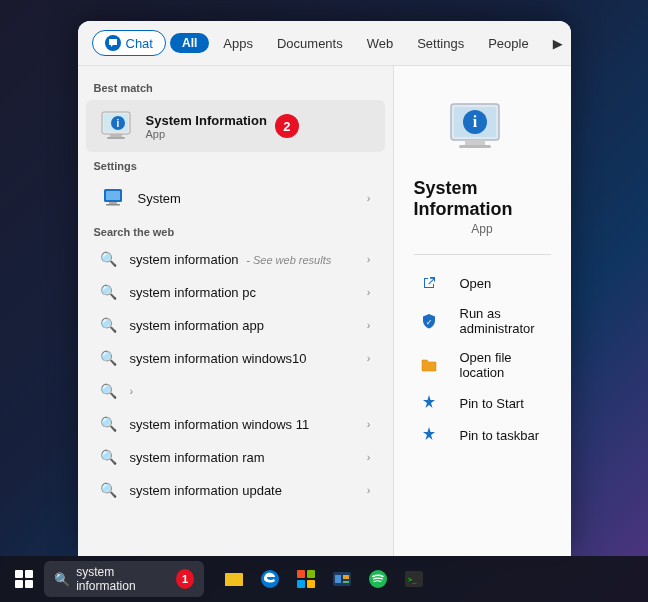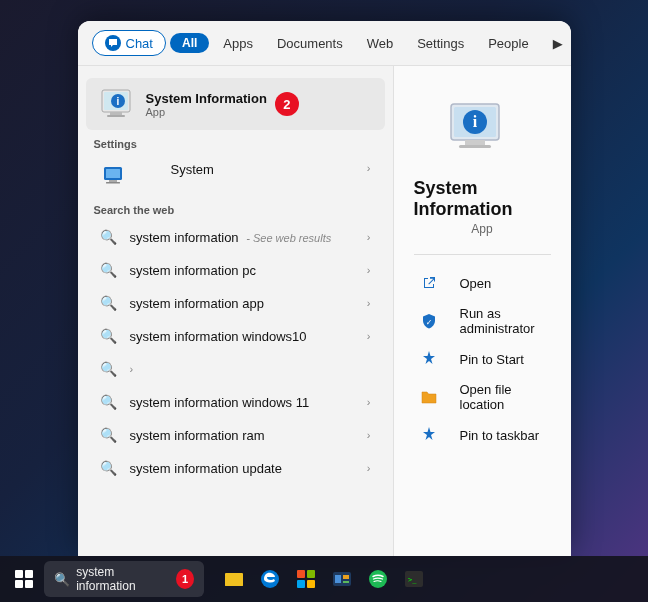--- a/index.html
+++ b/index.html
@@ -160,26 +160,25 @@
       font-size: 13px;
       font-weight: bold;
       display: flex;
       align-items: center;
       justify-content: center;
       margin-left: 8px;
     }
 
     .settings-item {
       display: flex;
-      align-items: flex-start;
+      align-items: center;
       padding: 7px 14px;
       cursor: pointer;
       border-radius: 4px;
       margin: 1px 8px;
-      gap: 33px;
     }
 
     .settings-icon {
       width: 28px;
       height: 28px;
       margin-right: 10px;
       display: flex;
       align-items: center;
       justify-content: center;
       flex-shrink: 0;
@@ -402,20 +401,21 @@
       </div>
       <div class="nav-icon-btn">⚙</div>
 
     </div>
   </div>
 
   <div class="search-main">
 
     <div class="left-panel">
 
+      <div class="section-label">Best match</div>
       <div class="best-match-item">
         <div class="app-icon-box">
           <svg class="sysinfo-svg" viewBox="0 0 36 36">
             <rect x="2" y="4" width="28" height="22" rx="2" fill="#e8e8e8" stroke="#aaa" stroke-width="1"></rect>
             <rect x="4" y="6" width="24" height="18" rx="1" fill="#d0e8f0"></rect>
             <rect x="10" y="26" width="12" height="3" fill="#bbb"></rect>
             <rect x="7" y="29" width="18" height="2" rx="1" fill="#aaa"></rect>
             <circle cx="18" cy="15" r="7" fill="#1a6fc4"></circle>
             <text x="18" y="19" text-anchor="middle" font-size="10" fill="white" font-weight="bold">i</text>
           </svg>
@@ -525,34 +525,34 @@
           <svg width="14" height="16" viewBox="0 0 14 16" fill="#1a6fc4">
               <path d="M7 1l6 2.5v4c0 4-3 7-6 8-3-1-6-4-6-8v-4z"></path>
               <text x="7" y="12" text-anchor="middle" font-size="8" fill="white">✓</text>
             </svg>
         </div>
         <span class="action-label">Run as administrator</span>
       </div>
 
       <div class="right-action">
         <div class="action-icon">
+          <svg width="16" height="14" viewBox="0 0 16 14" fill="#f0a020">
+              <path d="M1 2h5l1.5 2H15v9H1z" stroke="#d08010" stroke-width="0.5"></path>
+            </svg>
+        </div>
+        <span class="action-label">Open file location</span>
+      </div>
+
+      <div class="right-action">
+        <div class="action-icon">
           <svg width="14" height="16" viewBox="0 0 14 16" fill="#1a6fc4">
               <path d="M7 0l1.5 5H13l-4 3 1.5 5L7 10l-3.5 3L5 8 1 5h4.5z"></path>
             </svg>
         </div>
         <span class="action-label">Pin to Start</span>
-      </div>
-
-      <div class="right-action">
-        <div class="action-icon">
-          <svg width="16" height="14" viewBox="0 0 16 14" fill="#f0a020">
-              <path d="M1 2h5l1.5 2H15v9H1z" stroke="#d08010" stroke-width="0.5"></path>
-            </svg>
-        </div>
-        <span class="action-label">Open file location</span>
       </div>
 
       <div class="right-action">
         <div class="action-icon">
           <svg width="14" height="16" viewBox="0 0 14 16" fill="#1a6fc4">
               <path d="M7 0l1.5 5H13l-4 3 1.5 5L7 10l-3.5 3L5 8 1 5h4.5z"></path>
             </svg>
         </div>
         <span class="action-label">Pin to taskbar</span>
       </div>

